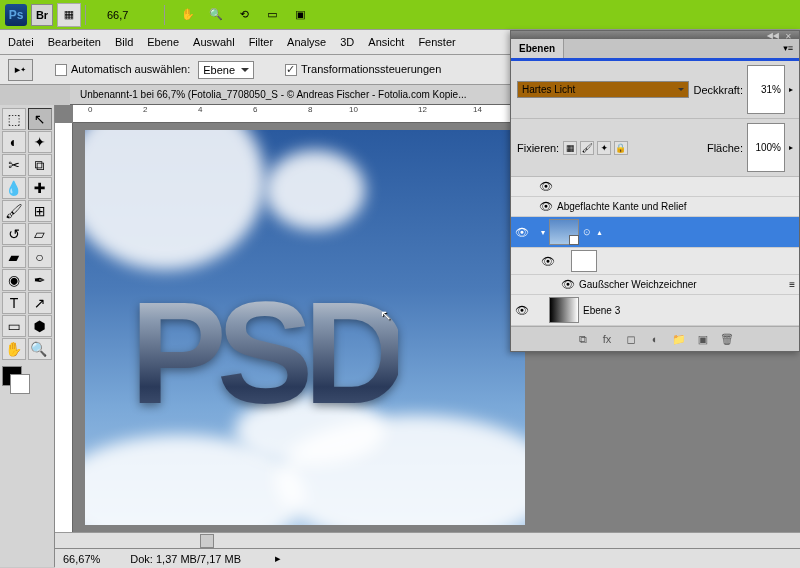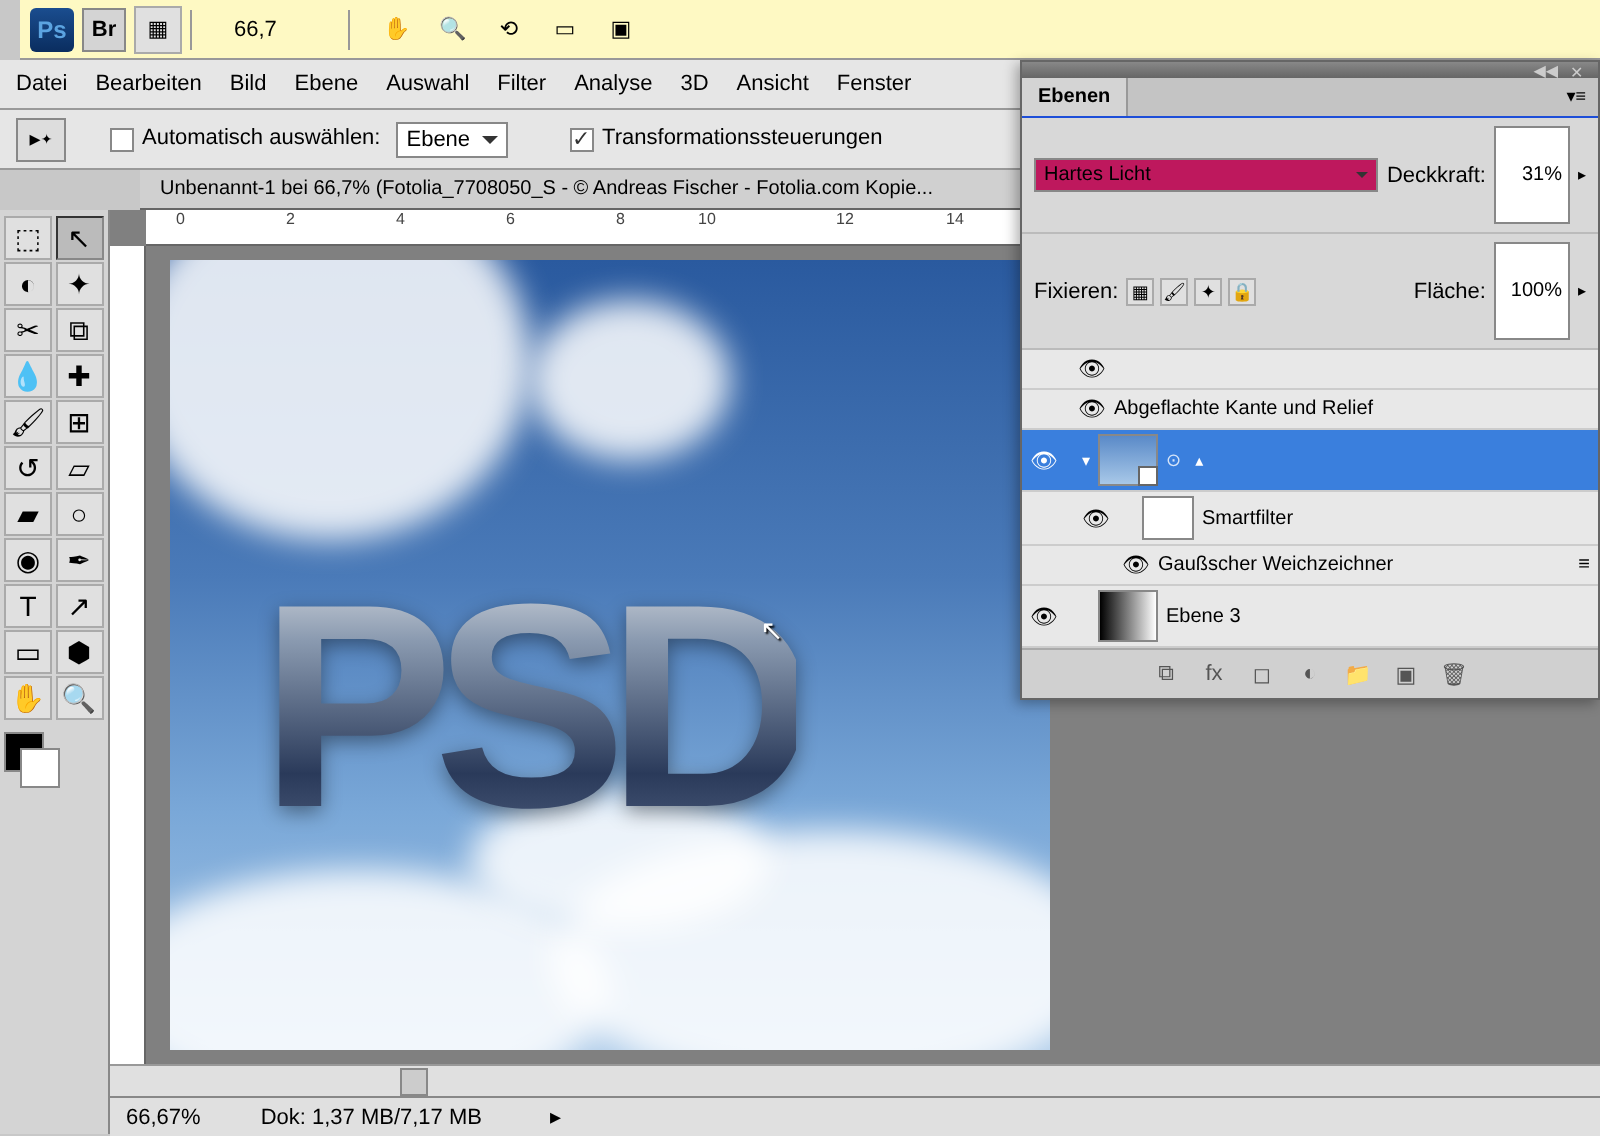--- a/index.html
+++ b/index.html
@@ -1,18 +1,18 @@
 <!DOCTYPE html>
 <html><head>
   <meta charset="utf-8">
   <style>
     * { box-sizing: border-box; margin: 0; padding: 0; font-family: Tahoma, sans-serif; font-size: 11px; }
     body { background: #c8c8c8; width: 800px; height: 568px; overflow: hidden; position: relative; }
     
-    .toolbar-top { background: #fef9c3; height: 30px; display: flex; align-items: center; padding: 14px 5px; border-bottom: 1px solid #999; gap: 4px; margin-left: 10px; }
+    .toolbar-top { background: #84cc16; height: 30px; display: flex; align-items: center; padding: 14px 5px; border-bottom: 1px solid #999; gap: 4px; }
     .app-icon { width: 22px; height: 22px; background: linear-gradient(#1a4d8f, #0a2d5f); border-radius: 3px; display: flex; align-items: center; justify-content: center; color: #5ba3e0; font-weight: bold; font-size: 12px; }
     .br-icon { width: 22px; height: 22px; background: #d4d4d4; border: 1px solid #888; display: flex; align-items: center; justify-content: center; font-weight: bold; }
     .top-btn { width: 24px; height: 24px; border: 1px solid #aaa; background: #e0e0e0; display: flex; align-items: center; justify-content: center; }
     .zoom-field { padding: 2px 10px; }
     
     .menubar { background: #e6e6e6; height: 25px; display: flex; align-items: center; padding: 0 8px; gap: 14px; border-bottom: 1px solid #999; }
     .menu-item { cursor: default; }
     
     .optionsbar { background: #e6e6e6; height: 30px; display: flex; align-items: center; padding: 3px 8px; gap: 8px; border-bottom: 1px solid #999; }
     .tool-cursor { width: 25px; height: 22px; border: 1px solid #888; background: #ddd; display: flex; align-items: center; justify-content: center; position: relative; }
@@ -44,21 +44,21 @@
     .statusbar { position: absolute; bottom: 0; left: 55px; right: 0; height: 20px; background: #e0e0e0; border-top: 1px solid #888; display: flex; align-items: center; padding: 0 8px; gap: 30px; font-size: 10px; }
     
     
     .layers-panel { position: absolute; top: 30px; right: 0; width: 290px; background: #d4d4d4; border: 1px solid #666; box-shadow: -2px 2px 6px rgba(0,0,0,0.3); z-index: 100; }
     .panel-titlebar { background: linear-gradient(#888, #666); height: 8px; display: flex; justify-content: flex-end; align-items: center; padding: 0 4px; }
     .panel-close { width: 10px; height: 6px; color: #ccc; font-size: 8px; }
     .panel-tab { background: #d4d4d4; padding: 4px 8px; font-weight: bold; font-size: 10px; display: inline-block; border-right: 1px solid #999; }
     .panel-row { display: flex; align-items: center; padding: 4px 6px; gap: 4px; border-bottom: 1px solid #bbb; background: #d8d8d8; }
     .panel-label { font-size: 11px; }
     .panel-input { width: 38px; border: 1px solid #888; padding: 18px 3px; text-align: right; background: white; font-size: 10px; }
-    .panel-dd { flex: 1; border: 1px solid #888; background: #be185d; padding: 2px 16px 2px 4px; position: relative; font-size: 10px; }
+    .panel-dd { flex: 1; border: 1px solid #888; background: #a16207; padding: 2px 16px 2px 4px; position: relative; font-size: 10px; }
     .panel-dd::after { content: ""; position: absolute; right: 4px; top: 6px; border: 3px solid transparent; border-top-color: #333; }
     .lock-icons { display: flex; gap: 3px; }
     .lock-ico { width: 14px; height: 14px; border: 1px solid #aaa; background: #e0e0e0; font-size: 9px; display: flex; align-items: center; justify-content: center; }
     
     .layer-list { background: #e8e8e8; max-height: 180px; overflow: auto; }
     .layer-row { display: flex; align-items: center; padding: 2px 4px; border-bottom: 1px solid #ccc; min-height: 26px; gap: 4px; }
     .layer-row.selected { background: #3a7fdd; color: white; }
     .layer-row.sub { padding-left: 28px; font-size: 10px; min-height: 20px; }
     .eye { width: 14px; height: 14px; display: flex; align-items: center; justify-content: center; font-size: 11px; }
     .thumb { width: 30px; height: 26px; border: 1px solid #888; background: linear-gradient(#5a8ac8, #a8c8e8); position: relative; }
@@ -188,21 +188,21 @@
   <span>66,67%</span>
   <span>Dok: 1,37 MB/7,17 MB</span>
   <span style="margin-left:4px">▸</span>
 </div>
 
 <div class="layers-panel">
   <div class="panel-titlebar">
     <span style="margin-right:6px;color:#ccc;font-size:8px;">◀◀</span>
     <span class="panel-close">✕</span>
   </div>
-  <div style="background:#c4c4c4;border-bottom:1px solid #1d4ed8;display:flex;justify-content:space-between;">
+  <div style="background:#c4c4c4;border-bottom:3px solid #1d4ed8;display:flex;justify-content:space-between;">
     <span class="panel-tab">Ebenen</span>
     <span style="padding:4px 6px;font-size:9px;">▾≡</span>
   </div>
   <div class="panel-row">
     <div class="panel-dd">Hartes Licht</div>
     <span class="panel-label">Deckkraft:</span>
     <input class="panel-input" value="31%" style="">
     <span style="font-size:8px">▸</span>
   </div>
   <div class="panel-row">
@@ -234,21 +234,20 @@
       <div class="thumb">
           <div class="smart-corner">▣</div>
         </div>
       <span class="fx-badge">⊙</span>
       <span style="font-size:8px;margin-left:3px">▴</span>
     </div>
     <div class="layer-row" style="padding-left:30px">
       <span class="eye">👁</span>
       <span style="width:8px"></span>
       <div class="thumb white" style="width:26px;height:22px"></div>
-      <span class="layer-name">Smartfilter</span>
     </div>
     <div class="layer-row sub" style="padding-left:50px">
       <span class="eye">👁</span>
       <span class="layer-name">Gaußscher Weichzeichner</span>
       <span style="font-size:10px">≡</span>
     </div>
     <div class="layer-row">
       <span class="eye">👁</span>
       <span style="width:4px"></span>
       <span style="font-size:8px;visibility:hidden">▾</span>

